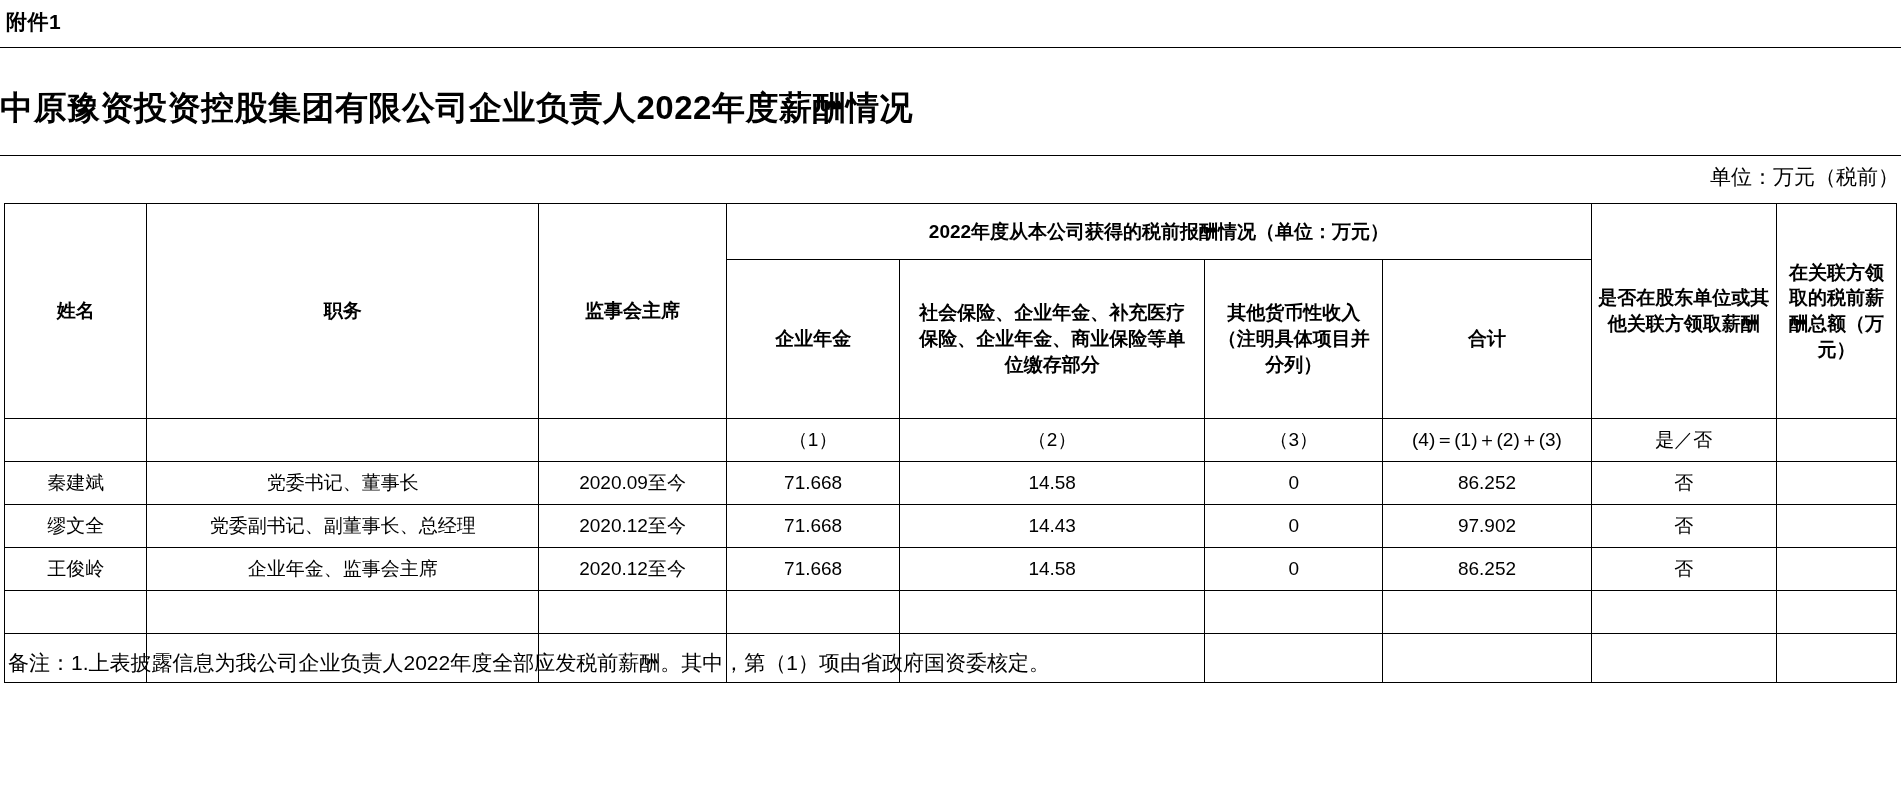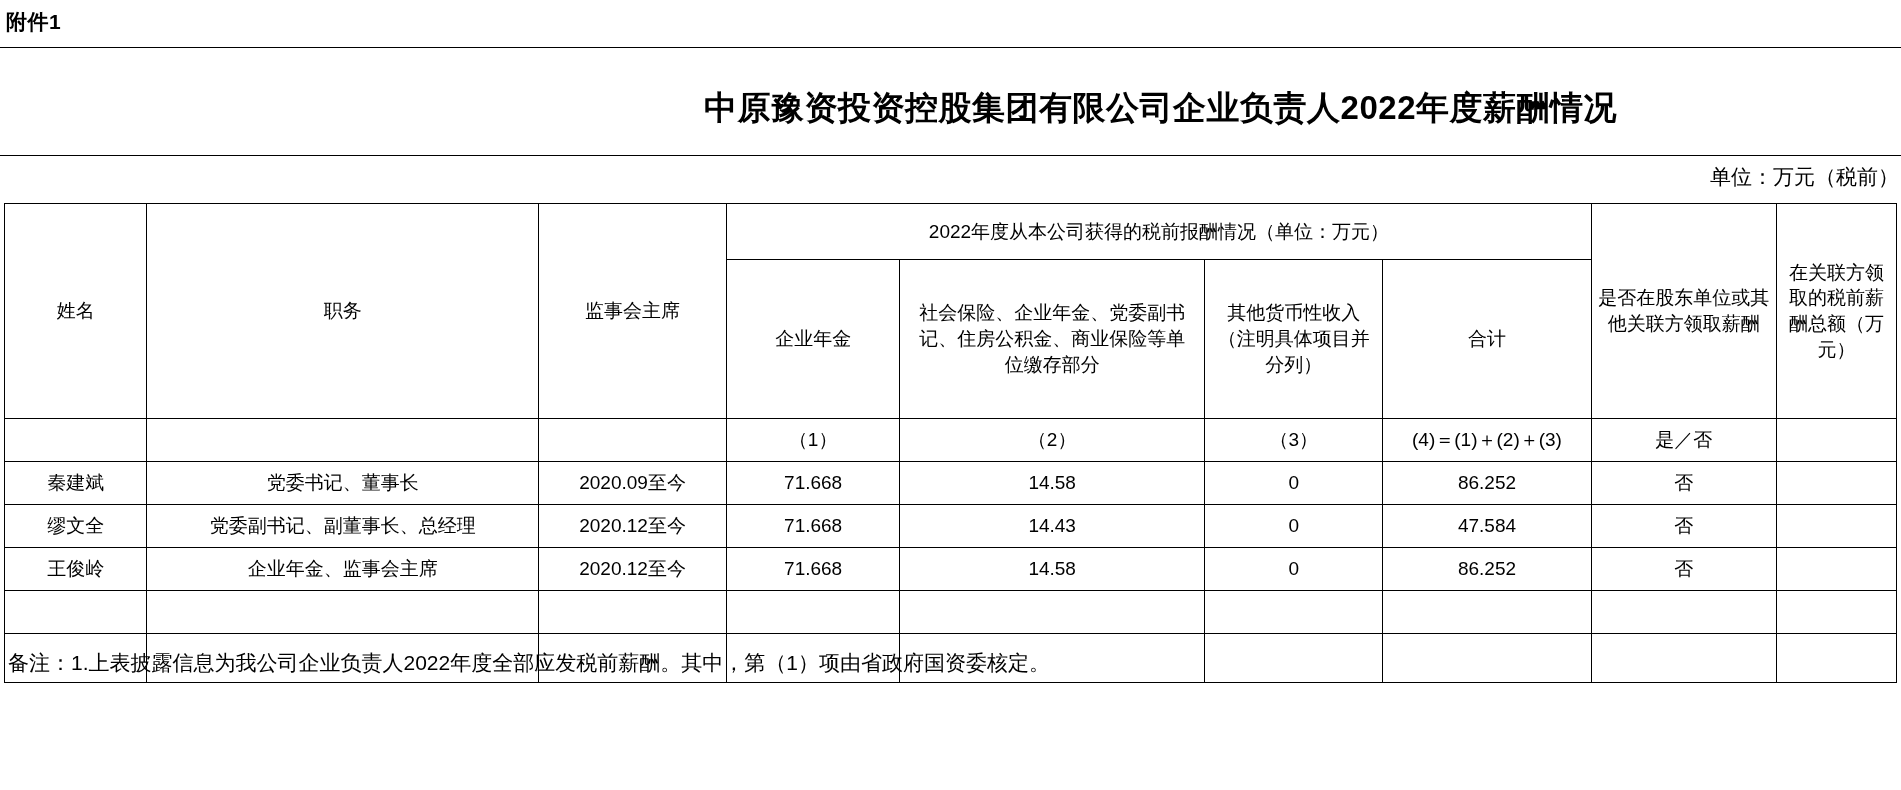--- a/index.html
+++ b/index.html
@@ -35,21 +35,21 @@
     width: 1901px;
     height: 1px;
     background: #000000;
   }
   .rule-top { top: 47px; }
   .doc-title {
     position: absolute;
     left: 0;
     top: 86px;
     width: 1617px;
-    text-align: right;
+    text-align: left;
     font-size: 33px;
     font-weight: bold;
     font-family: "Liberation Sans", "DejaVu Sans", sans-serif;
     letter-spacing: 0.5px;
   }
   .rule-mid { top: 155px; }
   .unit-line {
     position: absolute;
     right: 2px;
     top: 163px;
@@ -68,21 +68,21 @@
   }
   table.pay th, table.pay td {
     border: 1px solid #000000;
     text-align: center;
     vertical-align: middle;
     padding: 2px 4px;
     font-weight: normal;
     line-height: 1.35;
   }
   table.pay th {
-    font-weight: normal;
+    font-weight: bold;
   }
   .c-name { width: 140px; }
   .c-post { width: 385px; }
   .c-term { width: 185px; }
   .c-pay  { width: 170px; }
   .c-ins  { width: 300px; }
   .c-other{ width: 175px; }
   .c-total{ width: 205px; }
   .c-share{ width: 182px; }
   .c-rel  { width: 118px; }
@@ -146,21 +146,21 @@
         <th rowspan="2" class="hdr-tall">姓名</th>
         <th rowspan="2">职务</th>
         <th rowspan="2">监事会主席</th>
         <th colspan="4">2022年度从本公司获得的税前报酬情况（单位：万元）</th>
         <th rowspan="2">是否在股东单位或其他关联方领取薪酬</th>
         <th rowspan="2">在关联方领取的税前薪酬总额（万元）</th>
       </tr>
       <tr class="sub-head">
         <th>企业年金</th>
         <th>
-            <span class="sub-text-ins">社会保险、企业年金、党委副书记、住房公积金、商业保险等单位缴存部分</span>
+            <span class="sub-text-ins">社会保险、企业年金、补充医疗保险、企业年金、商业保险等单位缴存部分</span>
           </th>
         <th>其他货币性收入（注明具体项目并分列）</th>
         <th>合计</th>
       </tr>
     </thead>
     <tbody>
       <tr class="idx-row">
         <td></td>
         <td></td>
         <td></td>
@@ -184,21 +184,21 @@
         <td></td>
       </tr>
 
       <tr class="data-row">
         <td>缪文全</td>
         <td>党委副书记、副董事长、总经理</td>
         <td>2020.12至今</td>
         <td>71.668</td>
         <td>14.43</td>
         <td>0</td>
-        <td>47.584</td>
+        <td>97.902</td>
         <td>否</td>
         <td></td>
       </tr>
 
       <tr class="data-row">
         <td>王俊岭</td>
         <td>企业年金、监事会主席</td>
         <td>2020.12至今</td>
         <td>71.668</td>
         <td>14.58</td>

